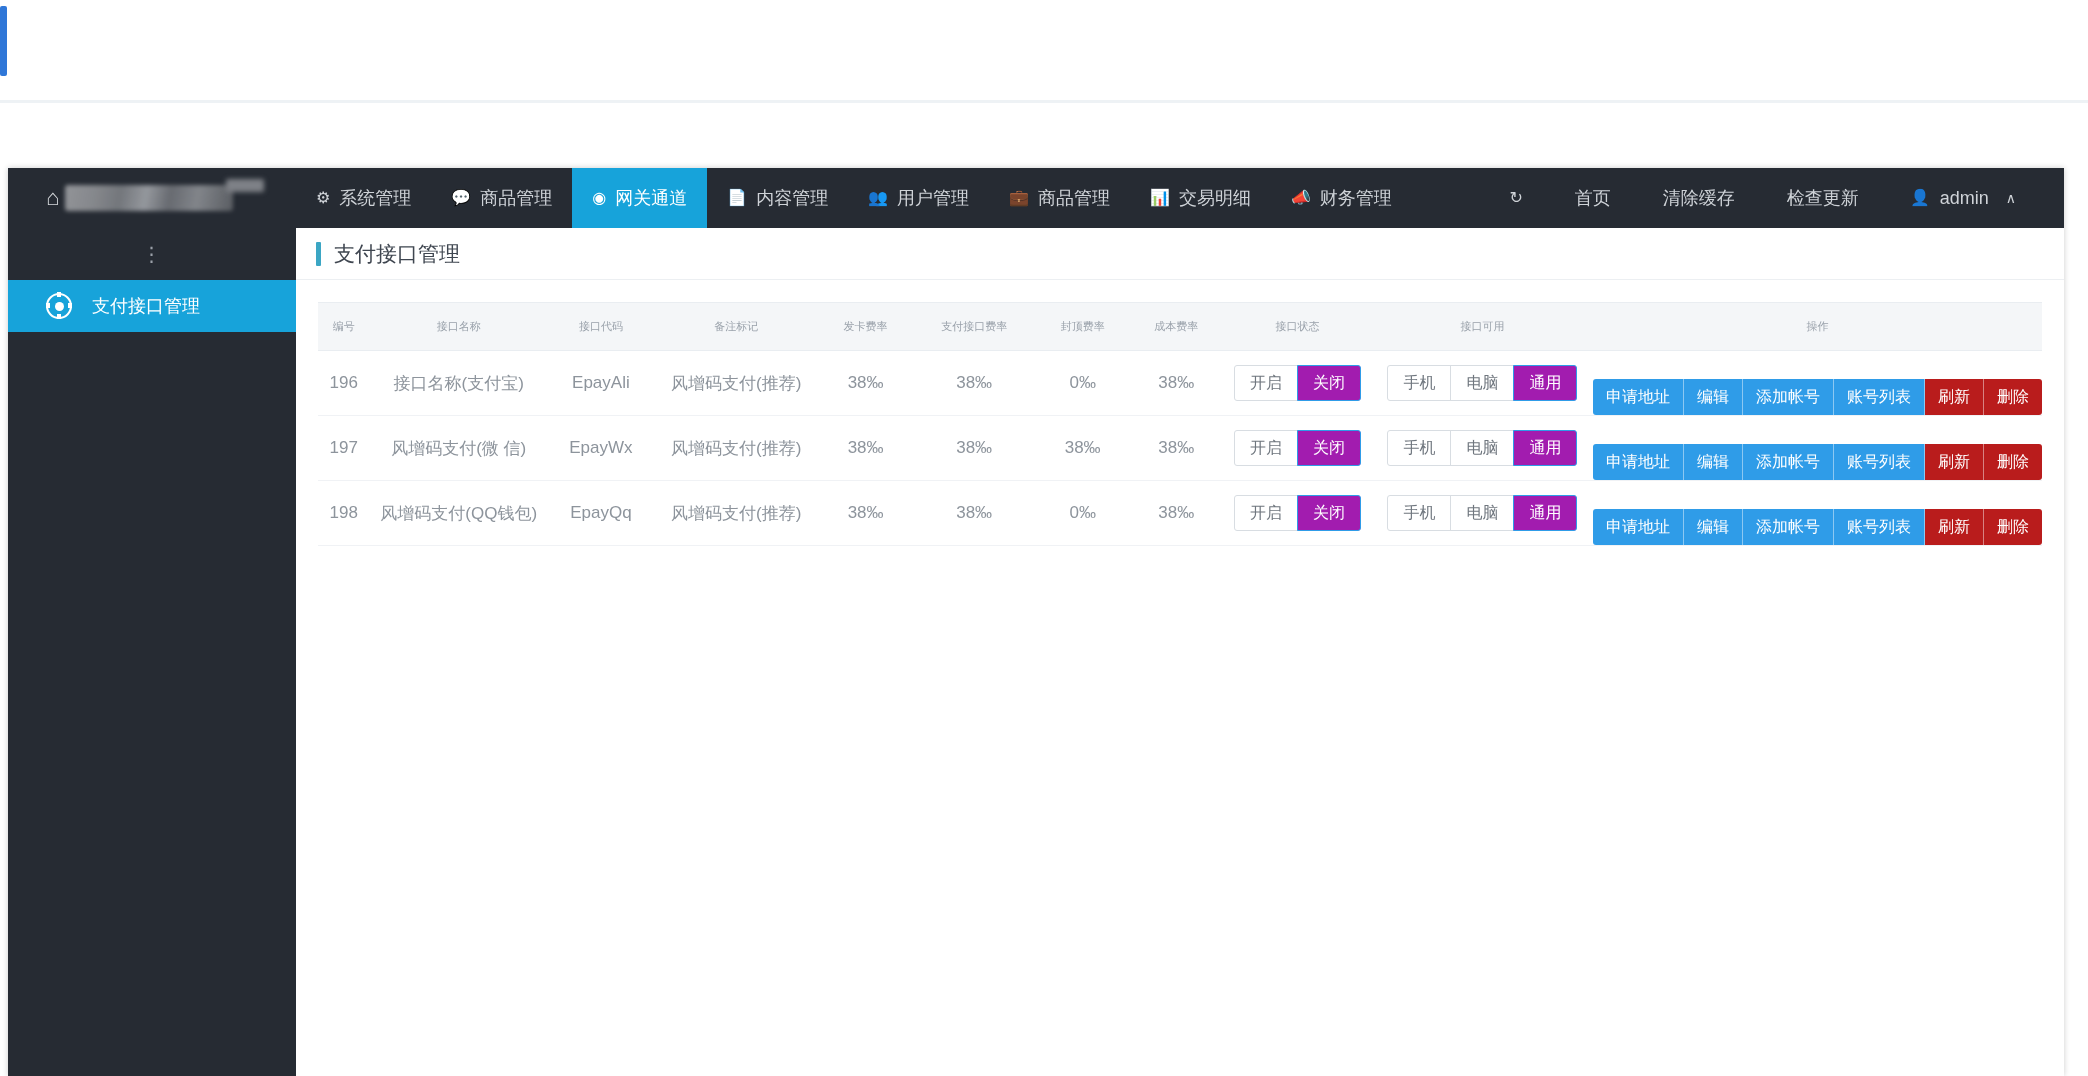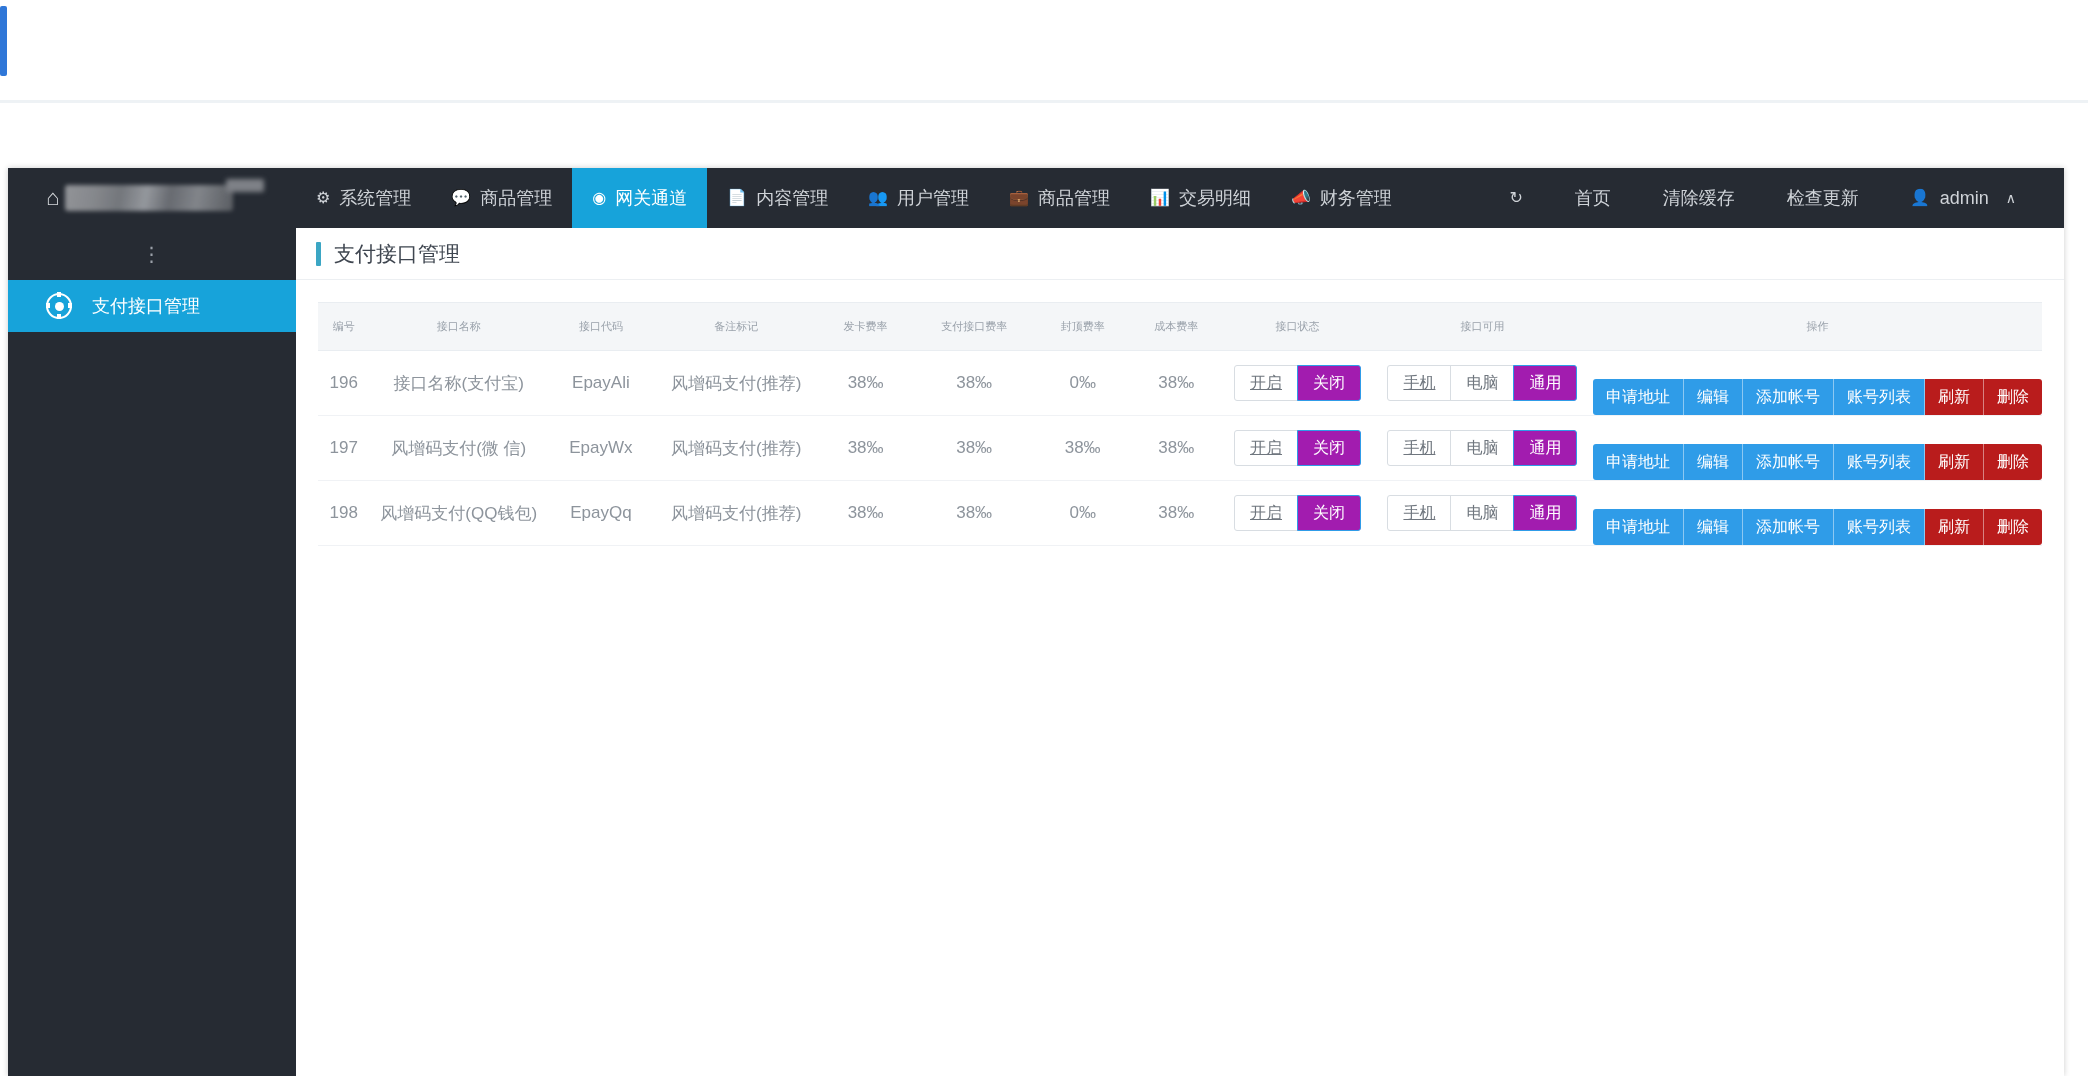--- a/index.html
+++ b/index.html
@@ -137,21 +137,21 @@
     border-bottom: 1px solid #f0f2f5; white-space: nowrap;
   }
 
   
   .seg { display: inline-flex; }
   .seg button {
     font-family: inherit; font-size: 16px; cursor: pointer;
     border: 1px solid #d8dde2; background: #ffffff; color: #6f767e;
     height: 36px; padding: 0 15px; margin-left: -1px;
   }
-  .seg button:first-child { margin-left: 0; border-radius: 3px 0 0 3px; text-decoration: underline; }
+  .seg button:first-child { margin-left: 0; border-radius: 3px 0 0 3px; }
   .seg button:last-child { border-radius: 0 3px 3px 0; }
   .seg button.on {
     background: #a21caf; border-color: #2f9ce8; color: #ffffff;
   }
 
   
   .acts { display: inline-flex; margin-top: 28px; }
   .acts button {
     font-family: inherit; font-size: 16px; cursor: pointer; border: 0;
     height: 36px; padding: 0 13px; color: #ffffff;

